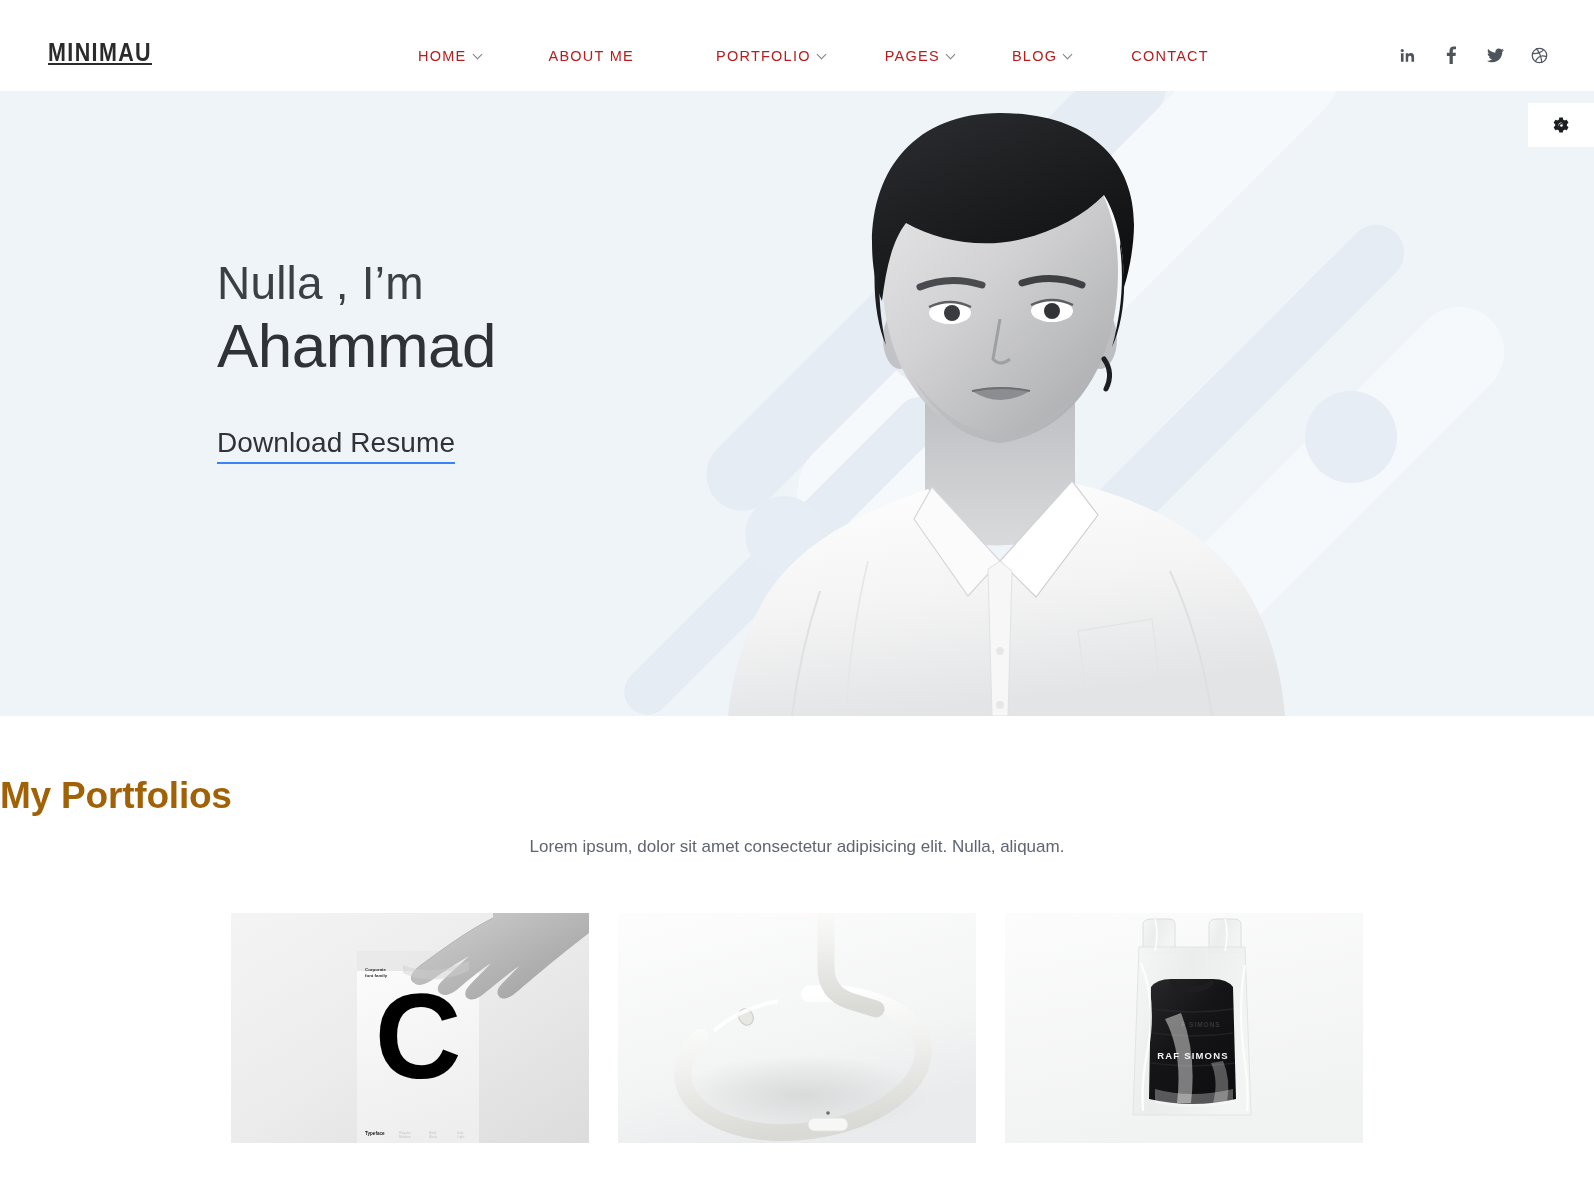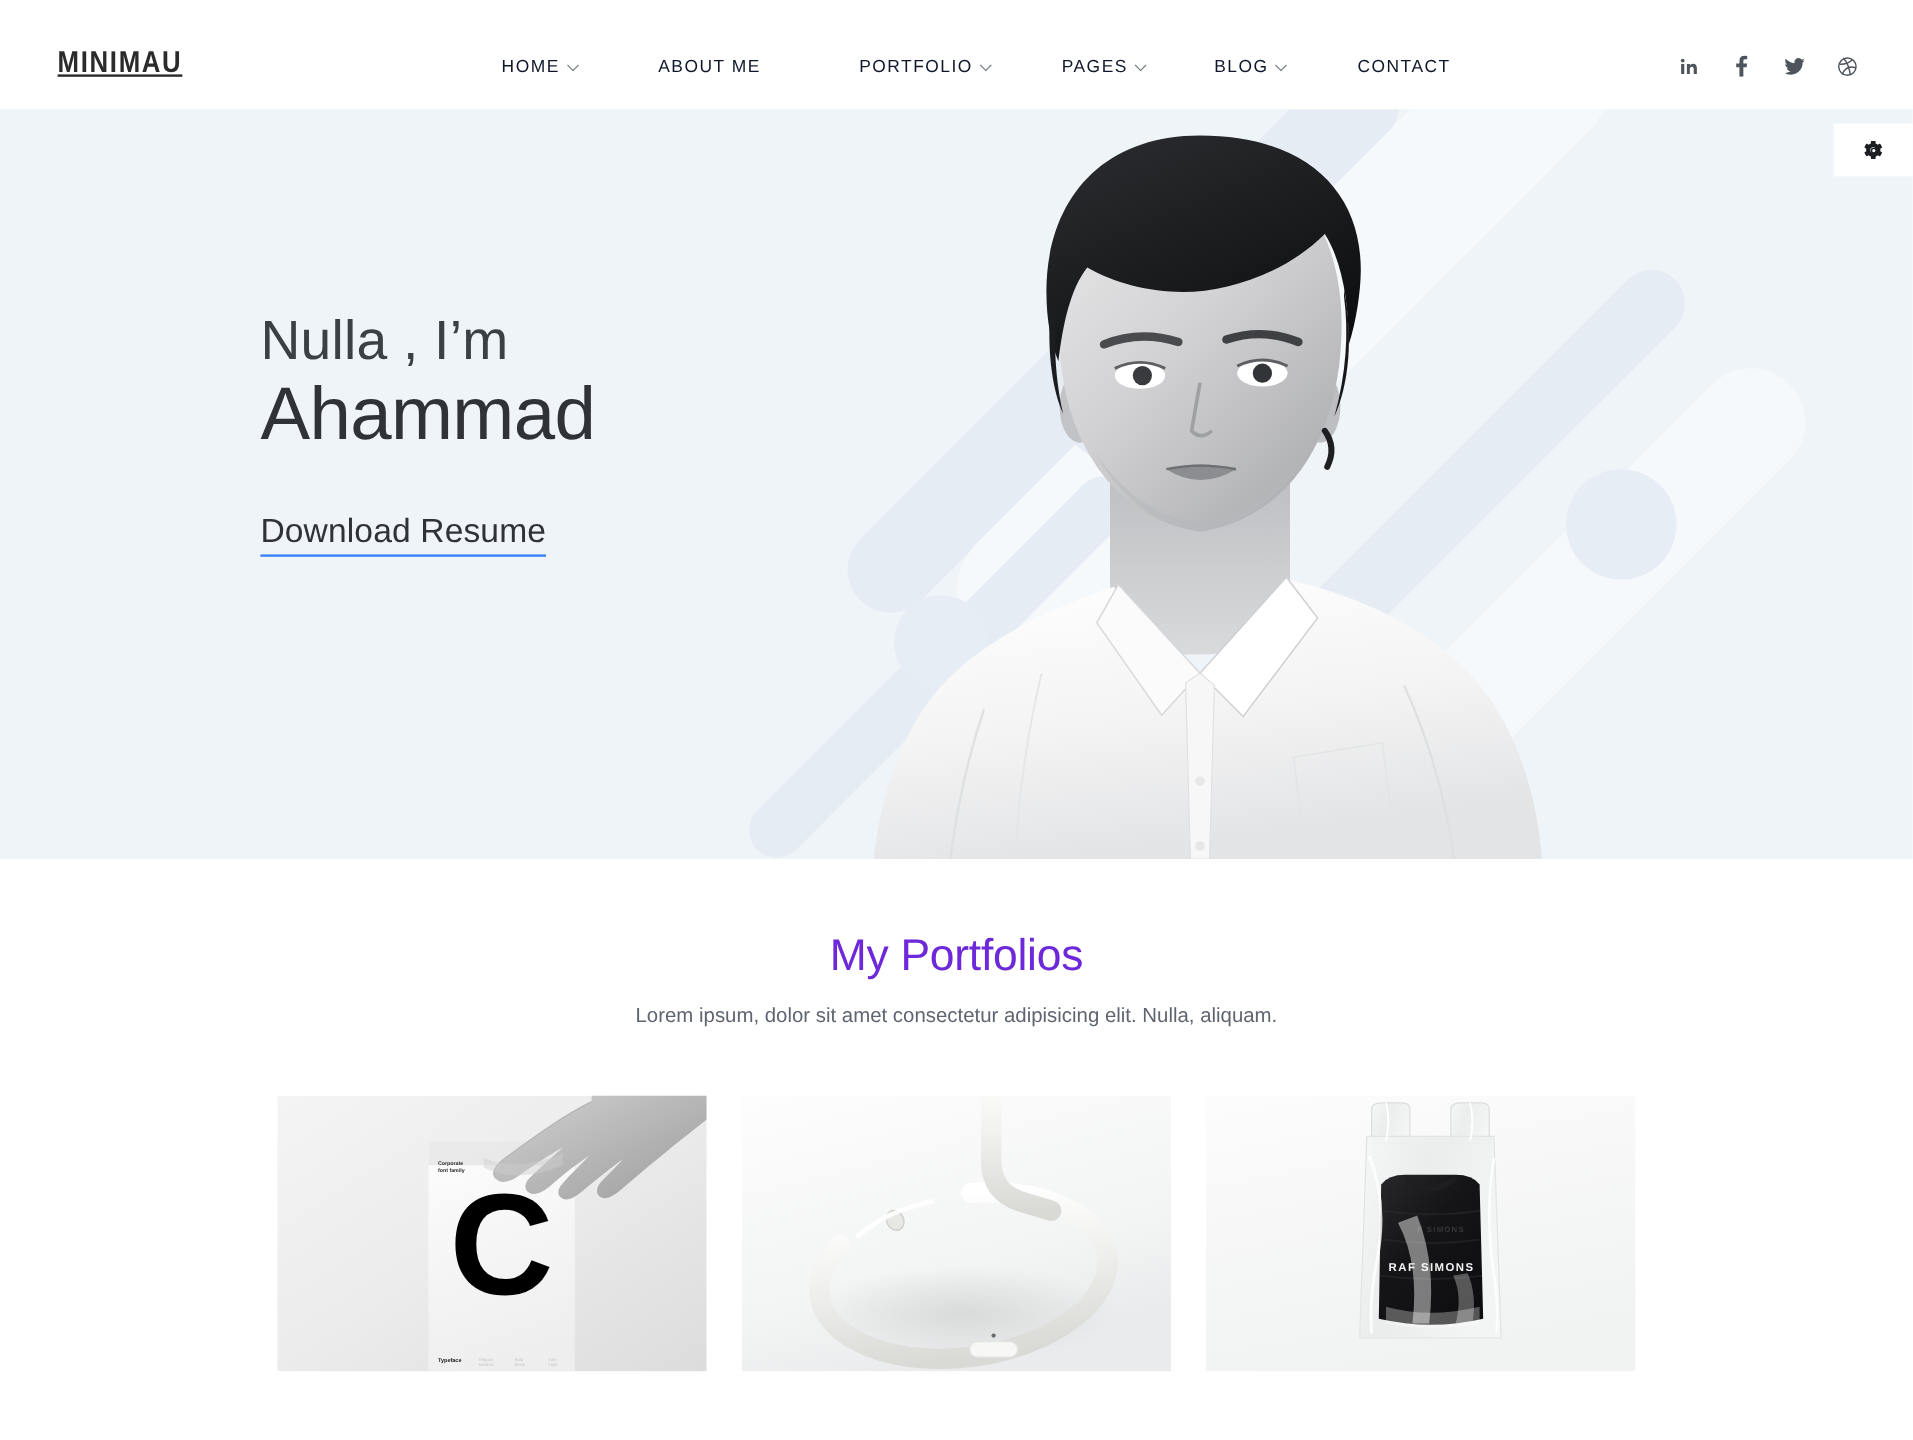--- a/index.html
+++ b/index.html
@@ -46,21 +46,21 @@
     align-items: center;
   }
 
   .nav-item {
     display: inline-flex;
     align-items: center;
     gap: 7px;
     font-size: 14.5px;
     font-weight: 500;
     letter-spacing: 1.25px;
-    color: #0f172a;
+    color: #b91c1c;
     text-transform: uppercase;
     text-decoration: none;
     cursor: pointer;
     white-space: nowrap;
     line-height: 22px;
   }
   .nav-item:nth-child(1) { margin-right: 66px; }
   .nav-item:nth-child(2) { margin-right: 82px; }
   .nav-item:nth-child(3) { margin-right: 58px; }
   .nav-item:nth-child(4) { margin-right: 56px; }
@@ -195,24 +195,23 @@
     z-index: 40;
   }
 
   
   .portfolio {
     position: relative;
     background: #ffffff;
     padding-top: 58px;
   }
   .portfolio-title {
-    text-align: center;
     font-size: 37px;
-    font-weight: 400;
-    color: #6d28d9;
+    font-weight: 700;
+    color: #a16207;
     letter-spacing: -0.2px;
     line-height: 1.2;
   }
   .portfolio-sub {
     text-align: center;
     font-size: 17px;
     font-weight: 400;
     color: #5f6570;
     line-height: 1.58;
     margin-top: 16px;

